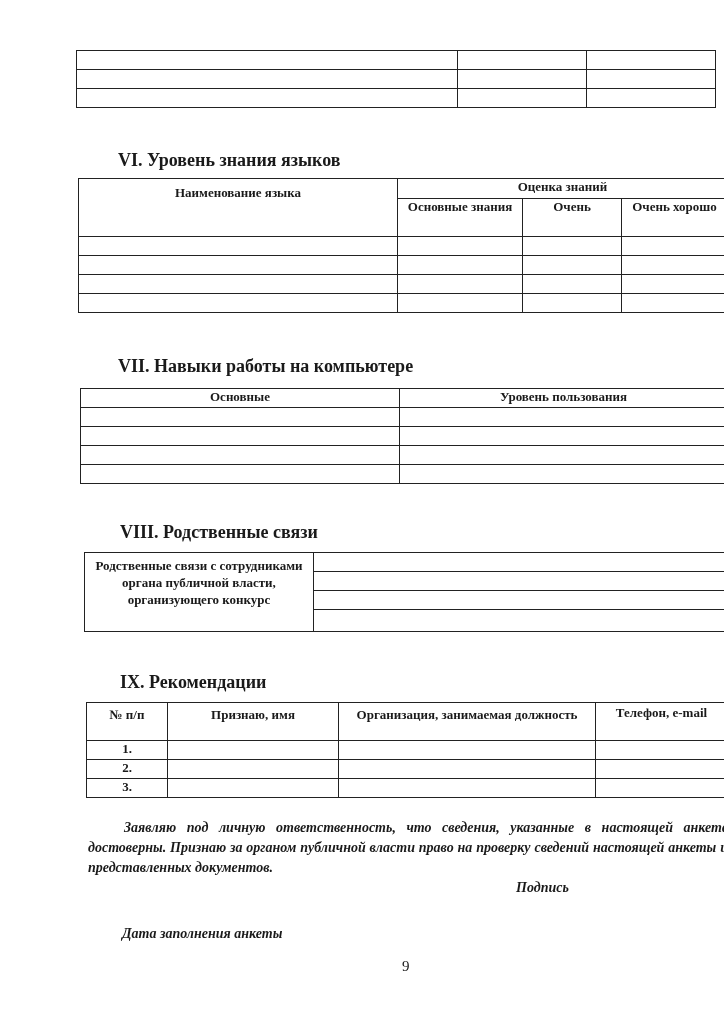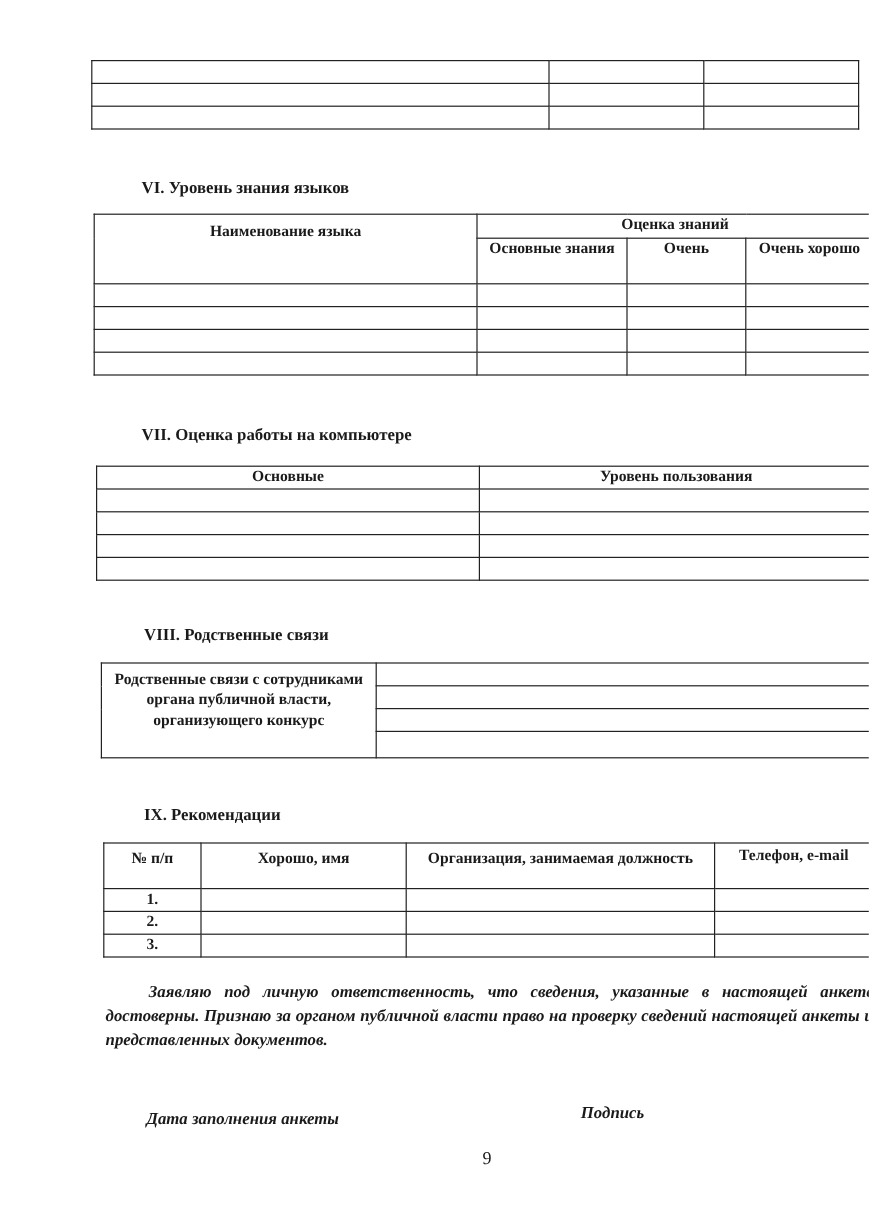--- a/index.html
+++ b/index.html
@@ -2,21 +2,21 @@
 <html><head>
 <meta charset="utf-8">
 <style>
   html, body { margin:0; padding:0; background:#ffffff; }
   body { width:724px; height:1024px; position:relative; overflow:hidden;
          font-family:"Liberation Serif", serif; color:#1a1a1a; }
   .abs { position:absolute; }
   table { border-collapse:collapse; position:absolute; }
   td, th { border:1.5px solid #222; padding:0; font-weight:bold; font-size:13px;
            text-align:center; vertical-align:top; }
-  .h { font-weight:bold; font-size:14px; }
+  .h { font-weight:bold; font-size:18px; }
   .decl { font-style:italic; font-weight:bold; font-size:14px; line-height:20px; text-align:justify; }
 </style>
 </head>
 <body>
 
 <table style="left:76px;top:50px;width:640px;">
   <tbody>
       <tr style="height:19px">
         <td style="width:380px"></td>
         <td style="width:128px"></td>
@@ -67,21 +67,21 @@
       </tr>
   <tr style="height:19px">
         <td></td>
         <td></td>
         <td></td>
         <td></td>
       </tr>
 </tbody>
   </table>
 
-<div class="abs h" style="left:118px;top:356px;">VII. Оценка работы на компьютере</div>
+<div class="abs h" style="left:118px;top:356px;">VII. Навыки работы на компьютере</div>
 <table style="left:80px;top:388px;width:648px;">
   <tbody>
       <tr style="height:19px">
     <td style="width:318px">Основные</td>
     <td>Уровень пользования</td>
   </tr>
   <tr style="height:19px">
         <td></td>
         <td></td>
       </tr>
@@ -117,21 +117,21 @@
         <td></td>
       </tr>
 </tbody>
   </table>
 
 <div class="abs h" style="left:120px;top:672px;">IX. Рекомендации</div>
 <table style="left:86px;top:702px;width:642px;">
   <tbody>
       <tr style="height:38px">
     <td style="width:80px;padding-top:4px">№ п/п</td>
-    <td style="width:170px;padding-top:4px">Хорошо, имя</td>
+    <td style="width:170px;padding-top:4px">Признаю, имя</td>
     <td style="width:256px;padding-top:4px">Организация, занимаемая должность</td>
     <td style="padding-top:2px">Телефон, e-mail</td>
   </tr>
   <tr style="height:19px">
         <td>1.</td>
         <td></td>
         <td></td>
         <td></td>
       </tr>
   <tr style="height:19px">
@@ -144,15 +144,15 @@
         <td>3.</td>
         <td></td>
         <td></td>
         <td></td>
       </tr>
 </tbody>
   </table>
 
 <div class="abs decl" style="left:88px;top:818px;width:640px;text-indent:36px;">Заявляю под личную ответственность, что сведения, указанные в настоящей анкете достоверны. Признаю за органом публичной власти право на проверку сведений настоящей анкеты и представленных документов.</div>
 <div class="abs decl" style="left:122px;top:924px;">Дата заполнения анкеты</div>
-<div class="abs decl" style="left:484px;top:878px;margin-top:41px;">Подпись</div>
+<div class="abs decl" style="left:516px;top:878px;">Подпись</div>
 
 <div class="abs" style="left:402px;top:958px;font-size:15px;">9</div>
 
 </body></html>

